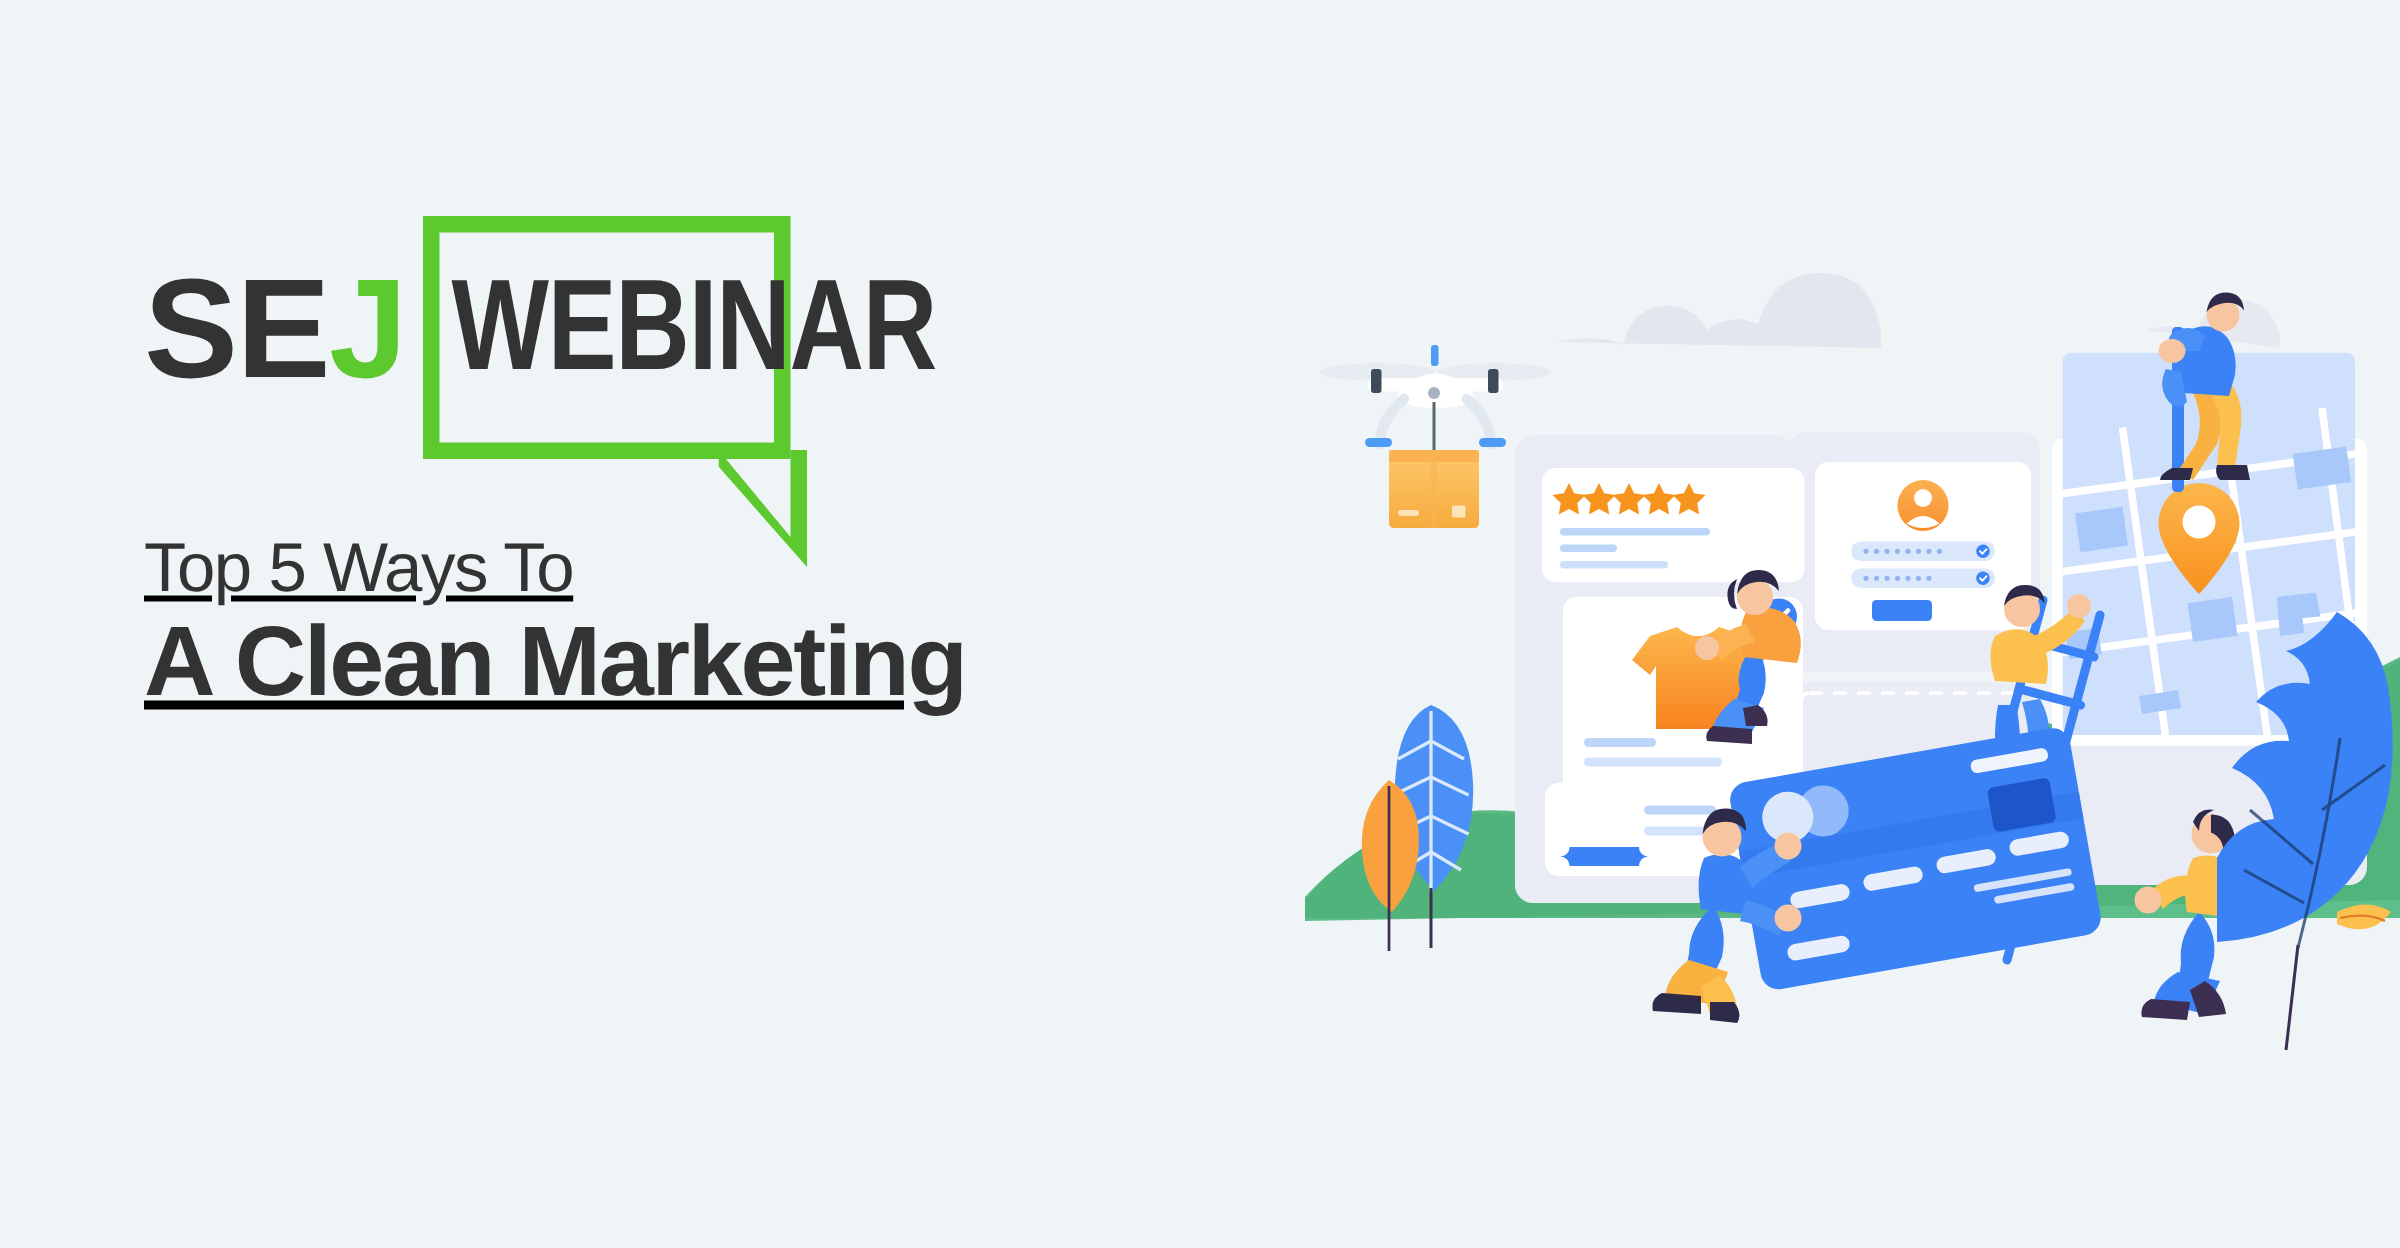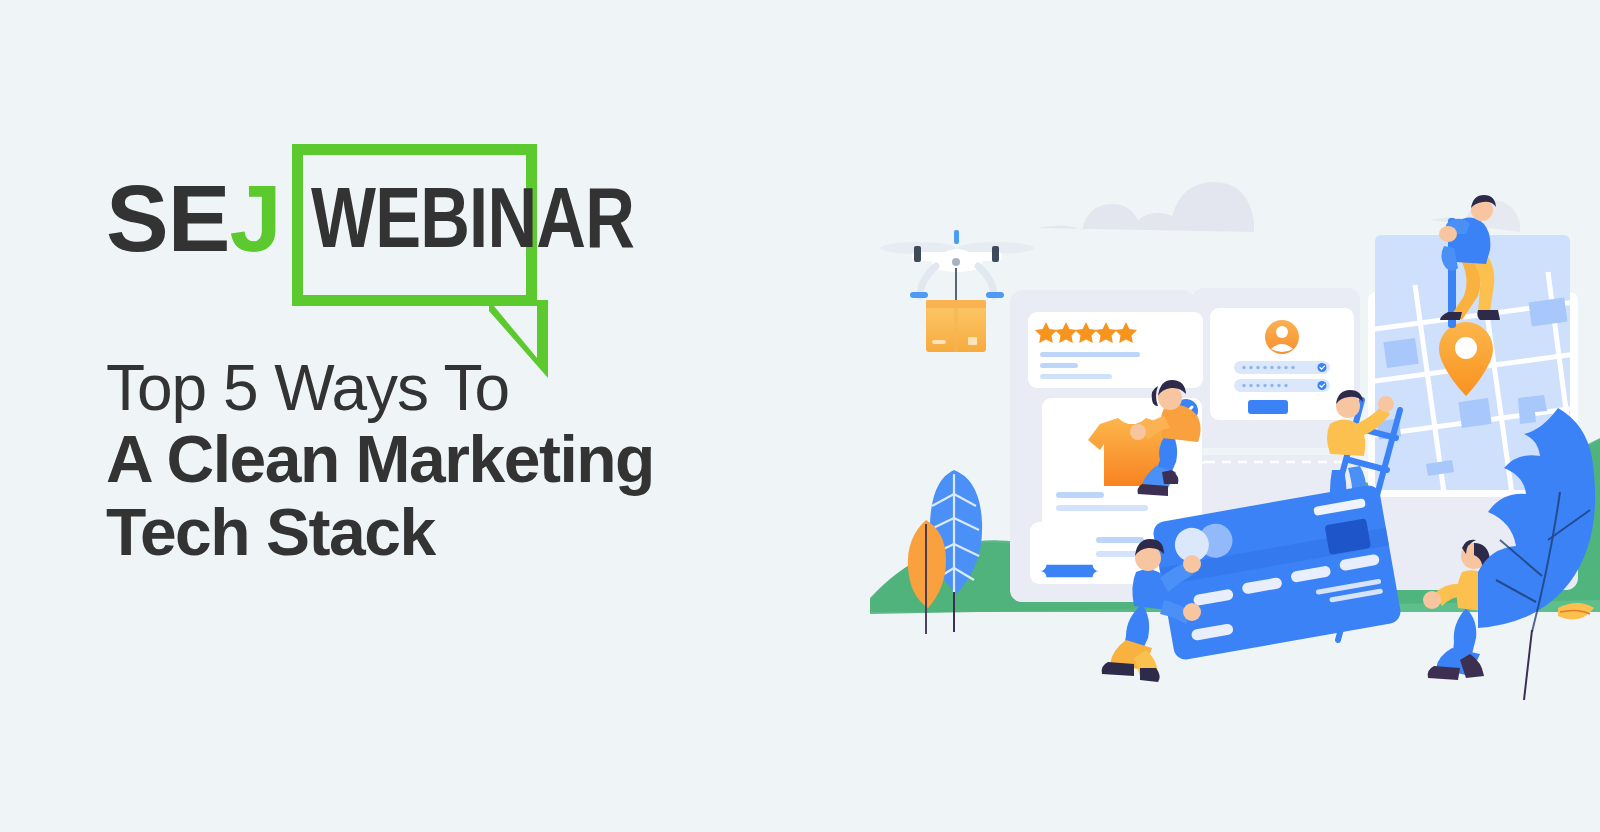--- a/index.html
+++ b/index.html
@@ -7,36 +7,36 @@
   html,body { width:1600px; height:832px; }
   body {
     background:#eff5f7;
     font-family:"Liberation Sans", sans-serif;
     overflow:hidden;
     position:relative;
   }
   .banner { position:relative; width:1600px; height:832px; background:#eff5f7; overflow:hidden; }
 
   
-  .left-col { position:absolute; left:106px; top:130px; width:700px; }
+  .left-col { position:absolute; left:96px; top:130px; width:700px;text-decoration:underline; }
 
   .logo-row { position:relative; height:200px; width:490px; }
   .logo-sej { position:absolute; left:0; top:42px; font-size:94px; font-weight:bold;
               letter-spacing:-1px; line-height:1; color:#333333; font-family:"Liberation Sans", sans-serif; }
   .logo-sej .j { color:#5cc92e; }
   .bubble { position:absolute; left:186px; top:14px; width:245px; height:162px;
             border:11px solid #5cc92e; background:transparent; }
   .bubble-tail { position:absolute; left:383px; top:170px; width:0; height:0; }
   .bubble-tail svg { display:block; }
   .logo-webinar { position:absolute; left:205px; top:44px; font-size:86px; font-weight:bold;
                   line-height:1; color:#333333; letter-spacing:-1px;
                   transform:scaleX(0.80); transform-origin:left center; }
 
   .headline { margin-top:24px; color:#333333; }
-  .headline .light { font-size:64px; font-weight:normal; line-height:1.08; letter-spacing:-1px; display:block; }
+  .headline .light { font-size:46px; font-weight:normal; line-height:1.08; letter-spacing:-1px; display:block; }
   .headline .bold  { font-size:66px; font-weight:bold;   line-height:1.10; letter-spacing:-1.5px; display:block; }
 
   
   .illo { position:absolute; left:870px; top:0; width:730px; height:832px; }
   .illo svg { display:block; width:730px; height:832px; }
 </style>
 </head>
 <body>
 
 <div class="banner">
@@ -50,21 +50,20 @@
         <svg width="70" height="80" viewBox="0 0 70 80">
           <path d="M0 0 L48 58 L48 0 L59 0 L59 78 L0 11 Z" fill="#5cc92e"></path>
         </svg>
       </div>
       <div class="logo-webinar">WEBINAR</div>
     </div>
 
     <div class="headline">
       <span class="light">Top 5 Ways To</span>
       <span class="bold">A Clean Marketing</span>
-      <span class="bold">Tech Stack</span>
     </div>
 
   </div>
 
   <div class="illo">
     <svg viewBox="0 0 730 832" xmlns="http://www.w3.org/2000/svg">
       <defs>
         <linearGradient id="gOrange" x1="0" y1="0" x2="0" y2="1">
           <stop offset="0%" stop-color="#fcb64c"></stop>
             <stop offset="100%" stop-color="#f98320"></stop>

